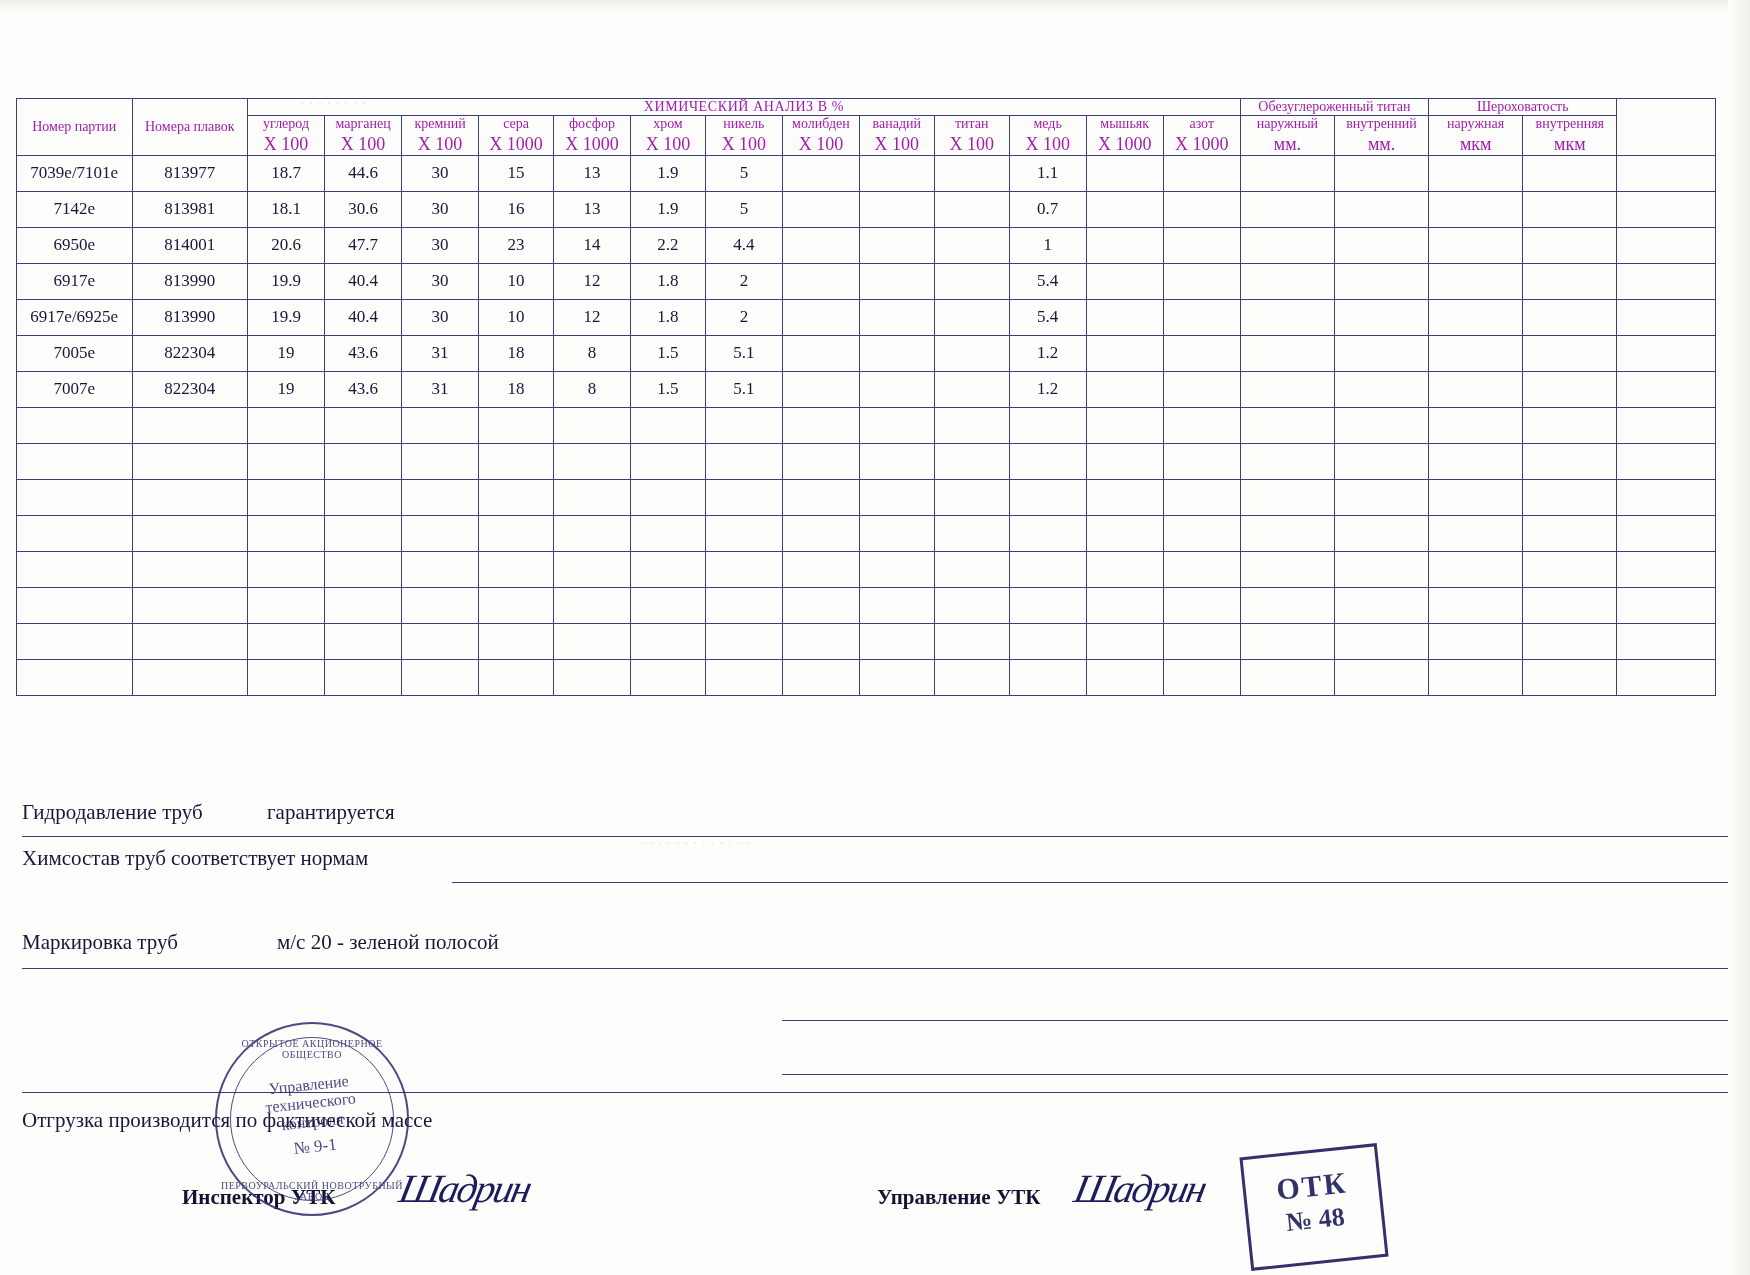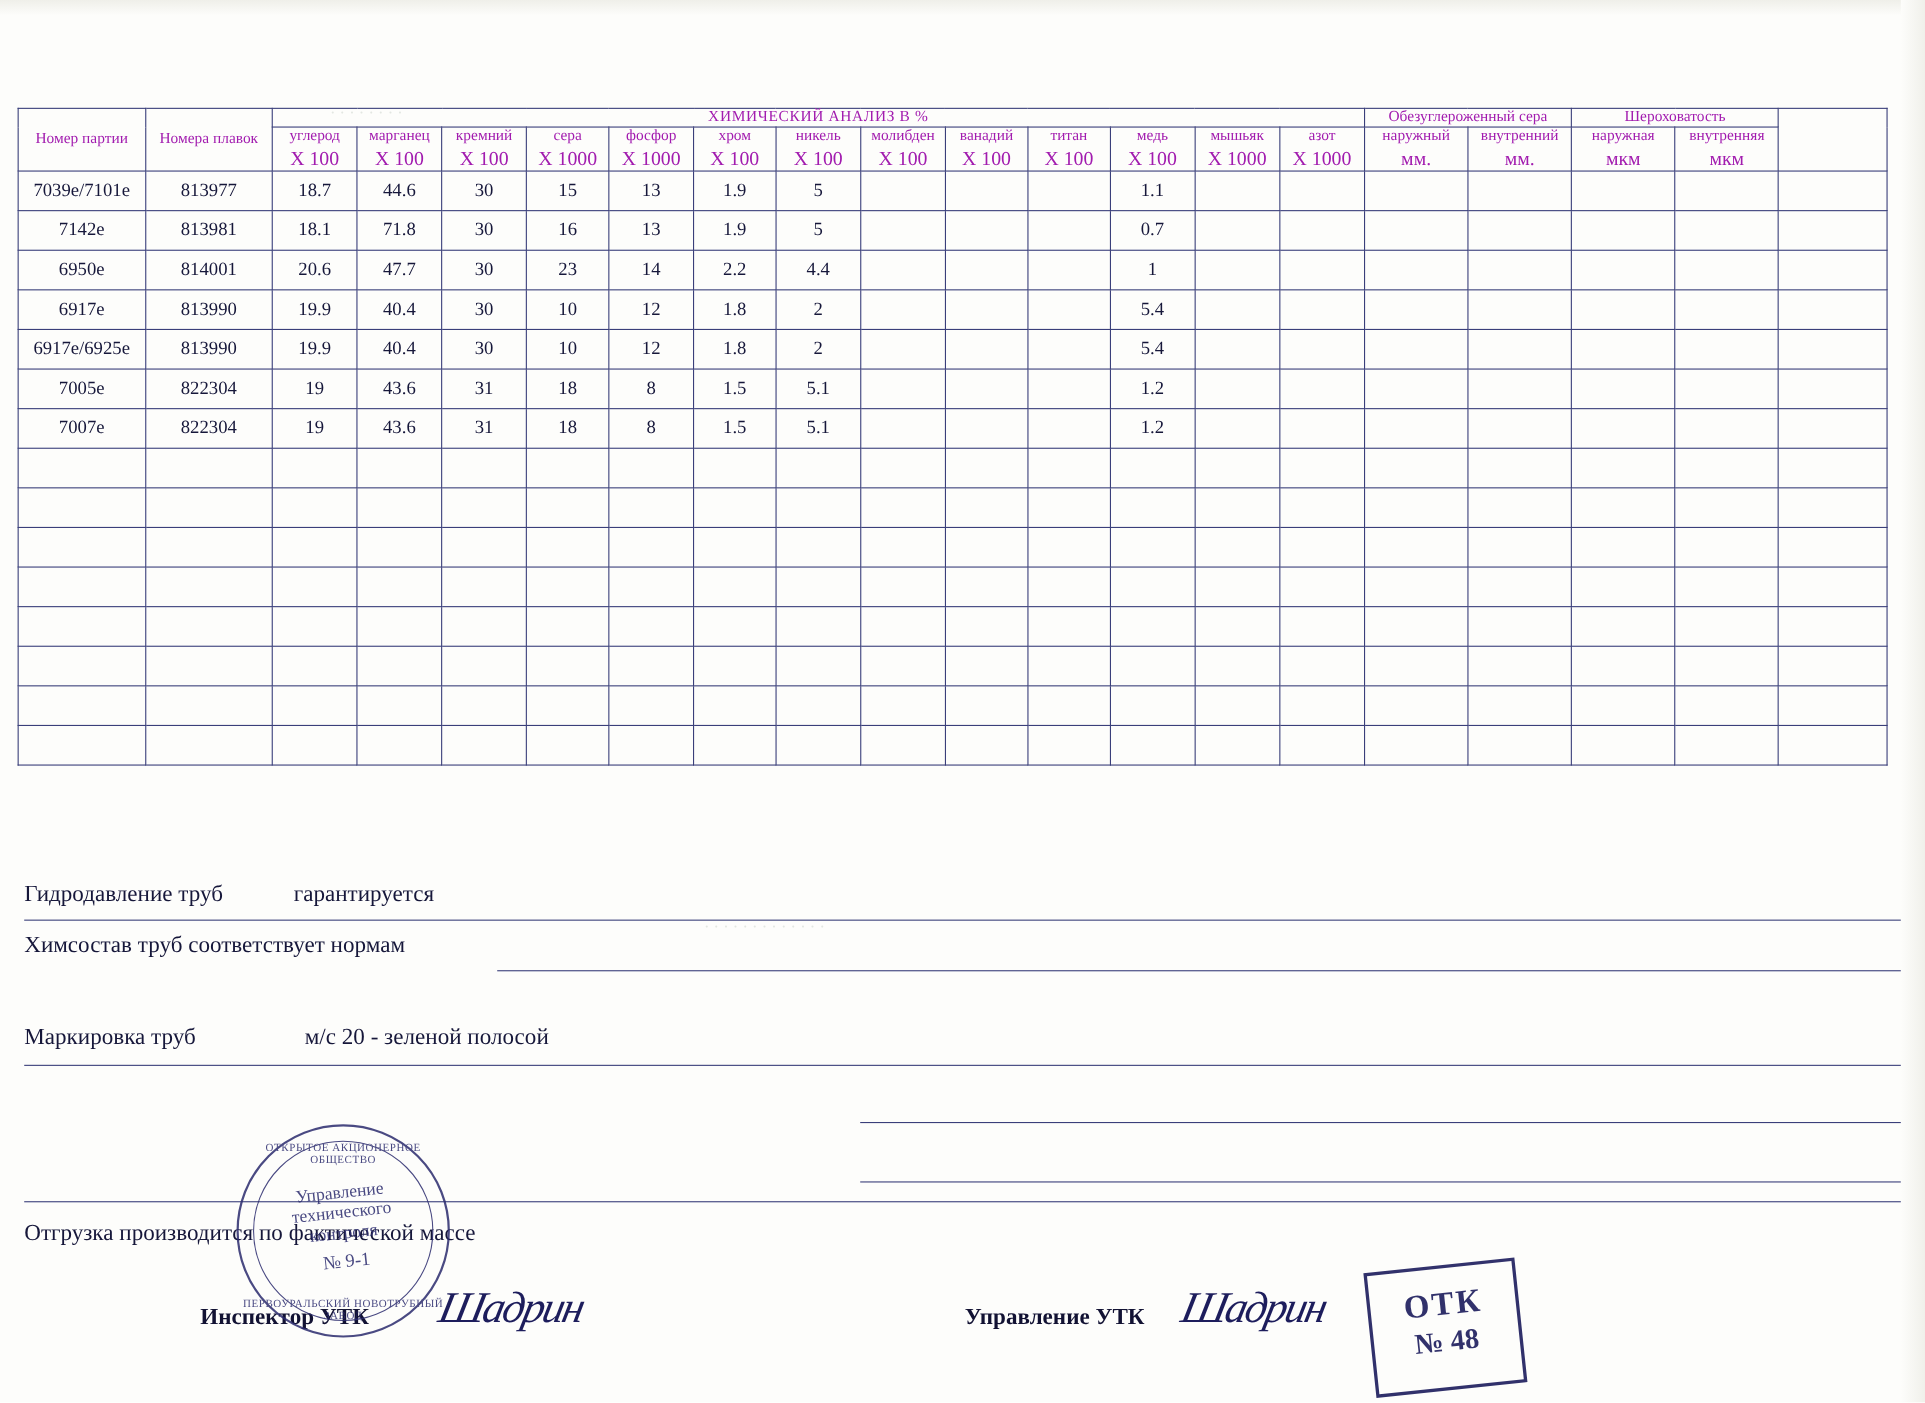--- a/index.html
+++ b/index.html
@@ -252,21 +252,21 @@
           <col class="c-layer">
         <col class="c-rough">
           <col class="c-rough">
         <col class="c-tail">
       </colgroup>
       <thead>
         <tr>
           <th rowspan="2" class="rowlabel">Номер партии</th>
           <th rowspan="2" class="rowlabel">Номера плавок</th>
           <th colspan="13" class="hdr-title">ХИМИЧЕСКИЙ АНАЛИЗ В  %</th>
-          <th colspan="2">Обезуглероженный сера</th>
+          <th colspan="2">Обезуглероженный титан</th>
           <th colspan="2">Шероховатость</th>
           <th rowspan="2"></th>
         </tr>
         <tr>
           <th>
             <span>углерод</span>
             <span class="unit">Х 100</span>
           </th>
           <th>
             <span>марганец</span>
@@ -356,21 +356,21 @@
           <td></td>
           <td></td>
           <td></td>
           <td></td>
         </tr>
 
         <tr>
           <td>7142е</td>
           <td>813981</td>
           <td>18.1</td>
-          <td>71.8</td>
+          <td>30.6</td>
           <td>30</td>
           <td>16</td>
           <td>13</td>
           <td>1.9</td>
           <td>5</td>
           <td></td>
           <td></td>
           <td></td>
           <td>0.7</td>
           <td></td>

